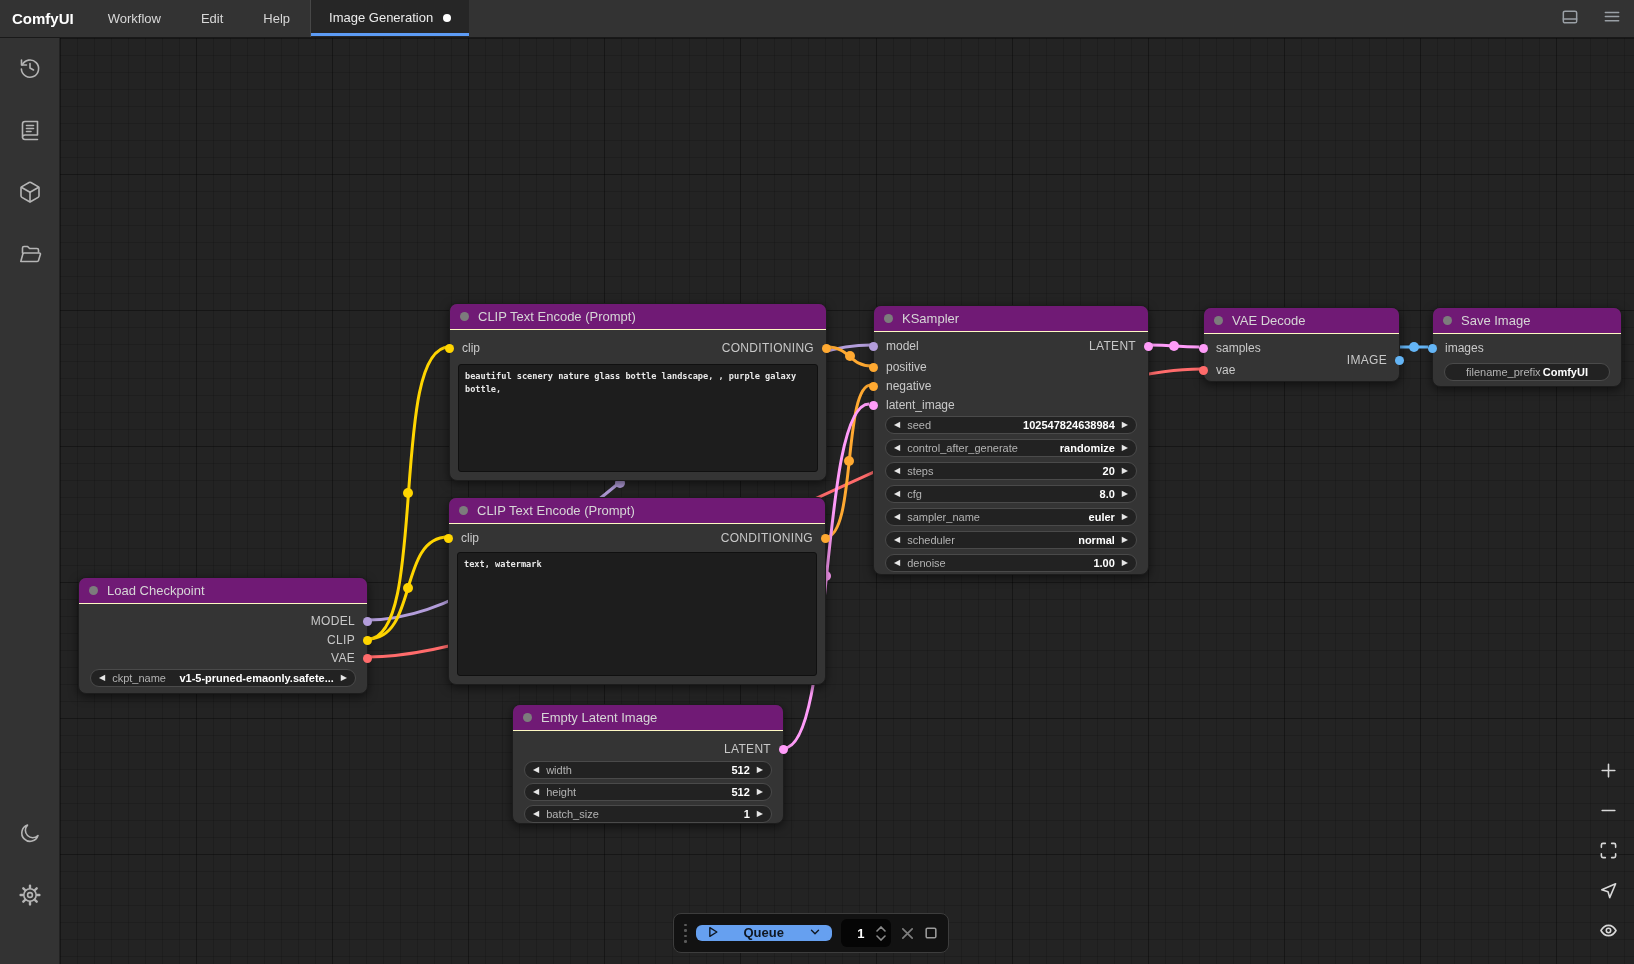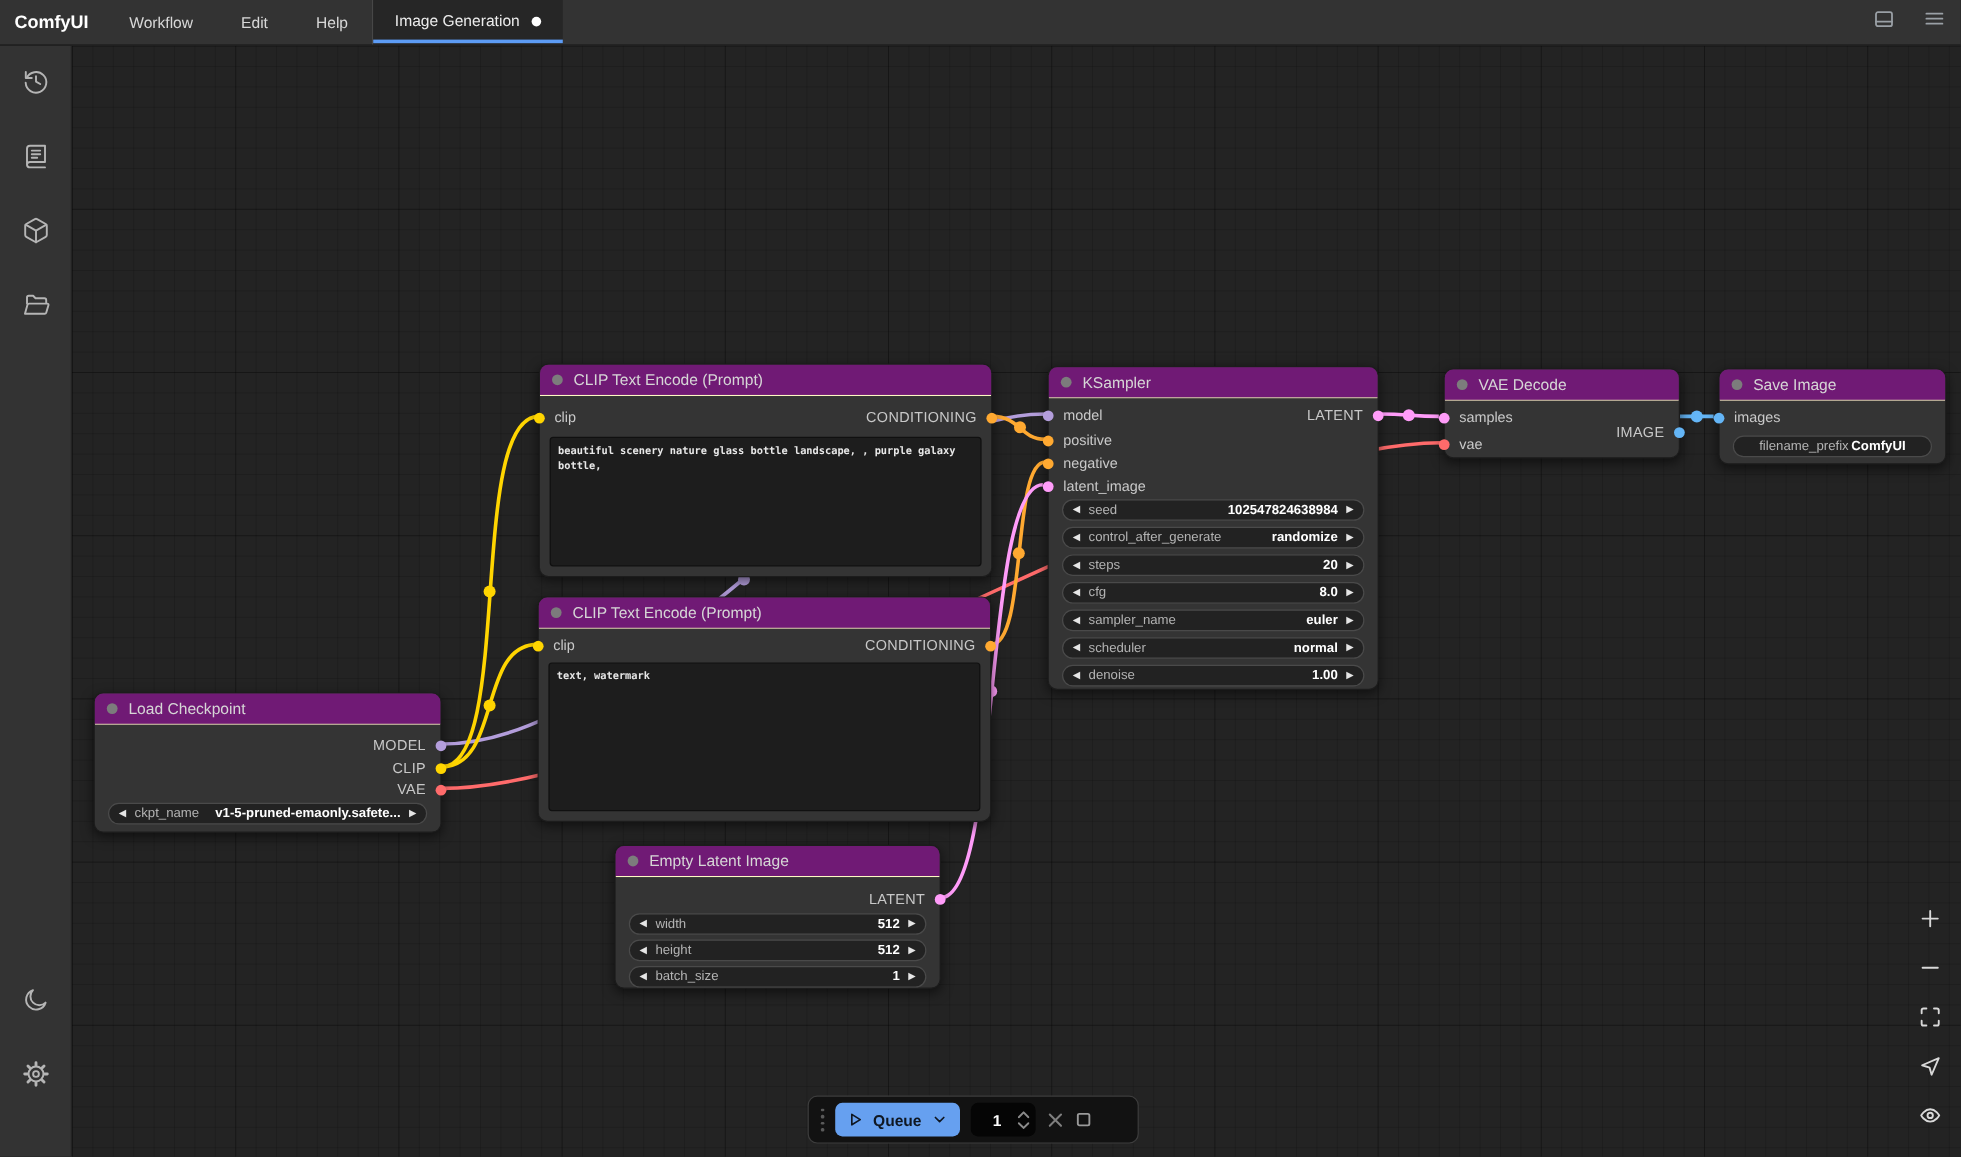--- a/index.html
+++ b/index.html
@@ -67,21 +67,21 @@
   .prompt-box { position:absolute; left:8px; right:8px; background:#1d1d1d; border:1px solid #101010;
     border-radius:3px; padding:5px 6px; font-family:"DejaVu Sans Mono", monospace;
     font-size:8.6px; font-weight:700; color:#e8e8e8; line-height:1.5; white-space:pre-wrap; }
 
   
   .queue-bar { position:absolute; left:613px; top:875px; width:276px; height:40px; background:#121212;
     border:1px solid #3d3d3d; border-radius:8px; display:flex; align-items:center; gap:9px;
     padding:0 10px; z-index:30; }
   .drag-dots { display:flex; flex-direction:column; gap:3px; }
   .drag-dots i { width:2.5px; height:2.5px; border-radius:50%; background:#5a5a5a; }
-  .queue-btn { height:28px; border-radius:6px; display:flex; align-items:center; padding:0 10px; gap:8px; }
+  .queue-btn { height:16px; border-radius:6px; display:flex; align-items:flex-start; padding:0 10px; gap:24px; }
   .queue-btn svg { width:14px; height:14px; stroke:#0f1722; fill:none; stroke-width:2; stroke-linejoin:round; stroke-linecap:round; }
   .queue-label { color:#0f1722; font-size:13px; font-weight:600; }
   .count-box { height:28px; width:54px; background:#050505; border-radius:6px; display:flex; align-items:center; padding:0 5px; }
   .count-value { flex:1; text-align:center; color:#ffffff; font-size:13px; font-weight:700; }
   .stepper { display:flex; flex-direction:column; gap:3px; }
   .stepper svg { width:10px; height:6px; stroke:#8a8a8a; fill:none; stroke-width:1.6; stroke-linecap:round; }
   .qicon svg { display:block; stroke-linecap:round; }
 
   
   .zoom-controls { position:absolute; right:16px; bottom:20px; display:flex; flex-direction:column; gap:17px; align-items:center; z-index:30; }

